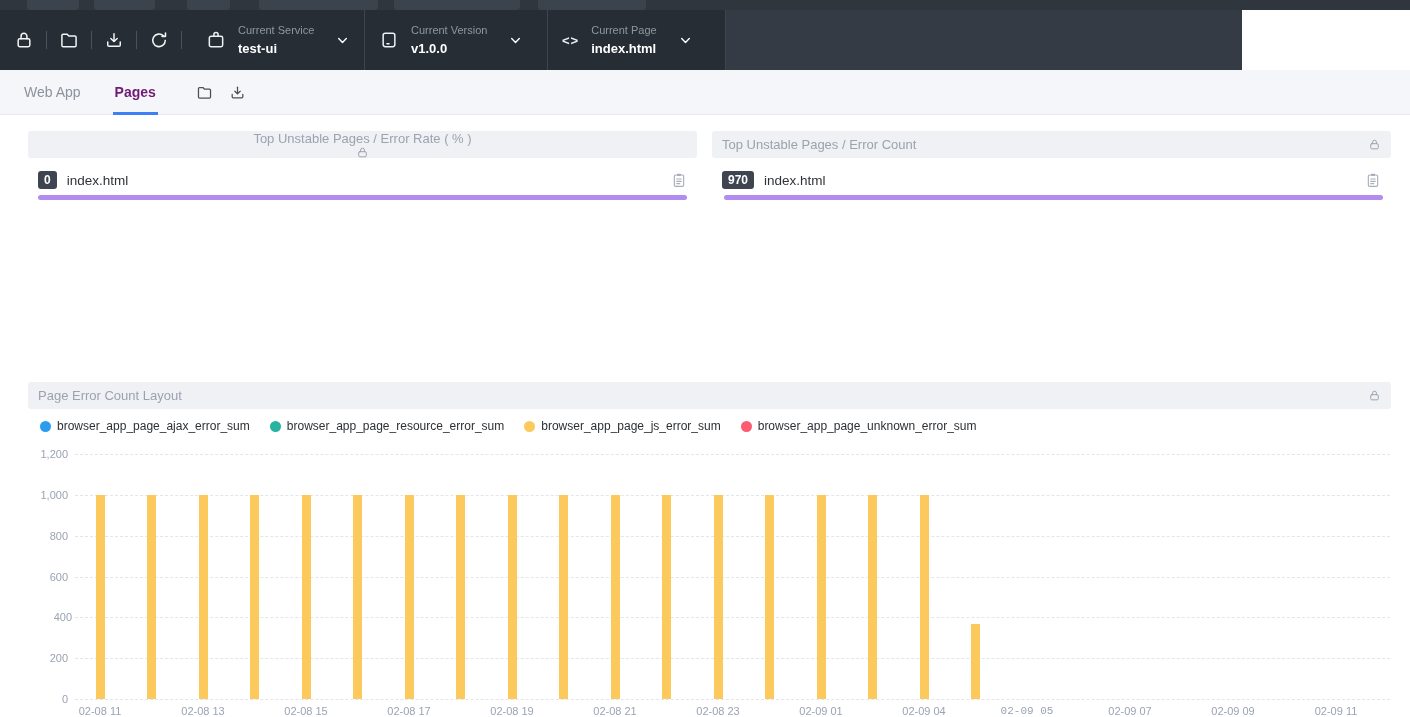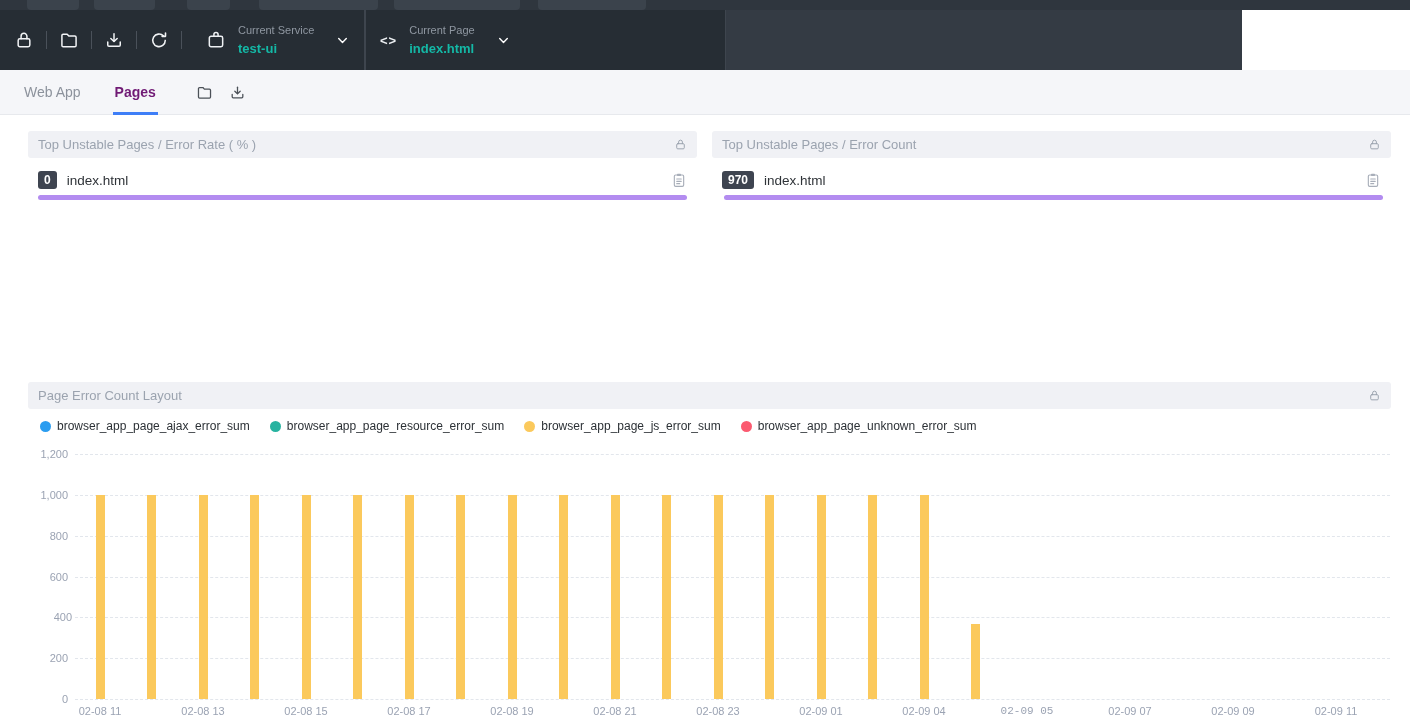--- a/index.html
+++ b/index.html
@@ -17,21 +17,21 @@
   .icon-btn { width:24px; height:60px; display:flex; align-items:center; justify-content:center;
               color:#f2f4f6; cursor:pointer; flex:0 0 auto; }
   .icon-btn svg { width:20px; height:20px; }
   .vsep { width:1px; height:18px; background:#4a515a; margin:0 10px; flex:0 0 auto; }
   .vdivider { width:1px; height:60px; background:#3e454e; flex:0 0 auto; }
   .selector { display:flex; align-items:center; height:60px; padding:0 14px; cursor:pointer; flex:0 0 auto; }
   .selector .sel-icon { color:#eef1f4; margin-right:12px; display:flex; }
   .selector .sel-icon svg { width:20px; height:20px; }
   .sel-col { display:flex; flex-direction:column; justify-content:center; }
   .sel-label { font-size:11px; color:#8f97a1; line-height:13px; }
-  .sel-value { font-size:13px; color:#14b8a6; font-weight:bold; line-height:16px; margin-top:4px; }
+  .sel-value { font-size:13px; color:#ffffff; font-weight:bold; line-height:16px; margin-top:4px; }
   .sel-chevron { margin-left:22px; color:#fff; display:flex; }
   .code-glyph { font-size:13px; font-weight:bold; letter-spacing:1px; color:#eef1f4; }
 
   
   .tabbar { position:absolute; left:0; top:70px; width:1410px; height:45px; background:#f5f6f9;
             border-bottom:1px solid #e7e9ed; display:flex; align-items:center; padding-left:24px; }
   .tab { font-size:14px; color:#8c929c; margin-right:34px; height:45px; display:flex; align-items:center;
          position:relative; cursor:pointer; }
   .tab.active { color:#701a75; font-weight:bold; }
   .tab.active::after { content:""; position:absolute; left:-2px; right:-2px; bottom:0; height:3px; background:#3e7ef7; }
@@ -153,20 +153,36 @@
         <span class="sel-value">test-ui</span>
       </span>
       <span class="sel-chevron">
           <svg viewBox="0 0 24 24" width="13" height="13">
             <use href="#i-chevron"></use>
           </svg>
         </span>
     </div>
     <span class="vdivider"></span>
 
+    <div class="selector" style="width:182px">
+      <span class="sel-icon">
+          <svg viewBox="0 0 24 24">
+            <use href="#i-device"></use>
+          </svg>
+        </span>
+      <span class="sel-col">
+        <span class="sel-label">Current Version</span>
+        <span class="sel-value">v1.0.0</span>
+      </span>
+      <span class="sel-chevron">
+          <svg viewBox="0 0 24 24" width="13" height="13">
+            <use href="#i-chevron"></use>
+          </svg>
+        </span>
+    </div>
     <span class="vdivider"></span>
 
     <div class="selector" style="width:170px">
       <span class="sel-icon code-glyph">&lt;&gt;</span>
       <span class="sel-col">
         <span class="sel-label">Current Page</span>
         <span class="sel-value">index.html</span>
       </span>
       <span class="sel-chevron">
           <svg viewBox="0 0 24 24" width="13" height="13">
@@ -185,21 +201,21 @@
         <use href="#i-folder"></use>
       </svg>
     </span>
   <span class="tab-icon">
       <svg viewBox="0 0 24 24">
         <use href="#i-download"></use>
       </svg>
     </span>
 </div>
 
-<div class="card-header" style="left:28px; top:131px; width:669px;">
+<div class="card-header" style="left:28px; top:131px; width:669px;flex-direction:column;">
   <span class="card-title">Top Unstable Pages / Error Rate ( % )</span>
   <span class="hdr-lock">
       <svg viewBox="0 0 24 24">
         <use href="#i-lock"></use>
       </svg>
     </span>
 </div>
 <div class="card-body-row" style="left:28px; top:168px; width:669px;">
   <span class="badge">0</span>
   <span class="page-name">index.html</span>

